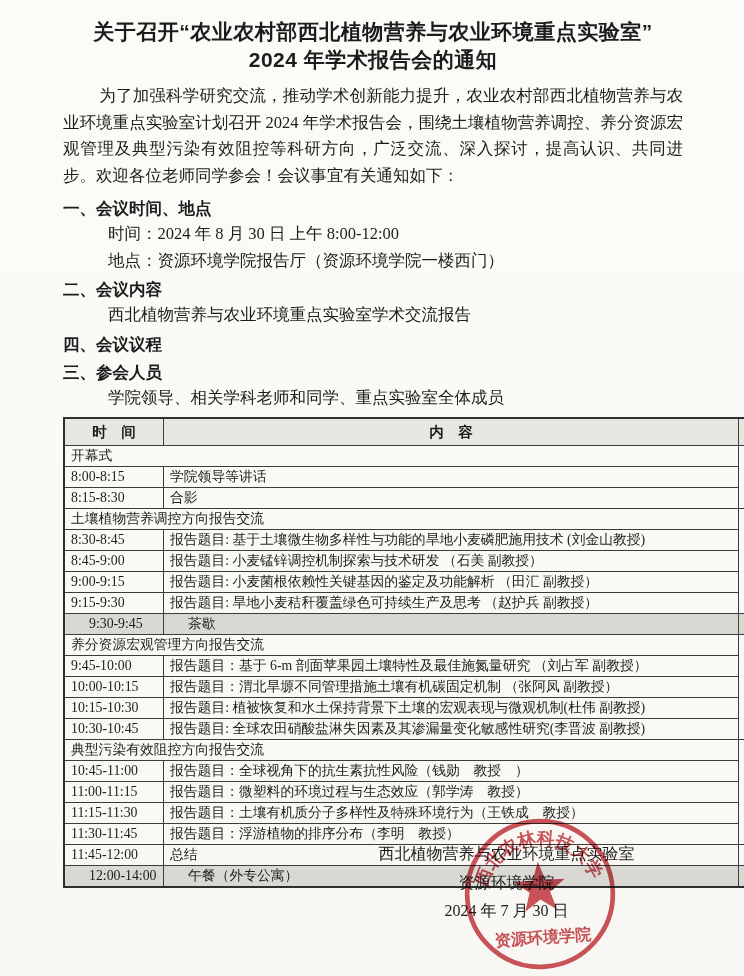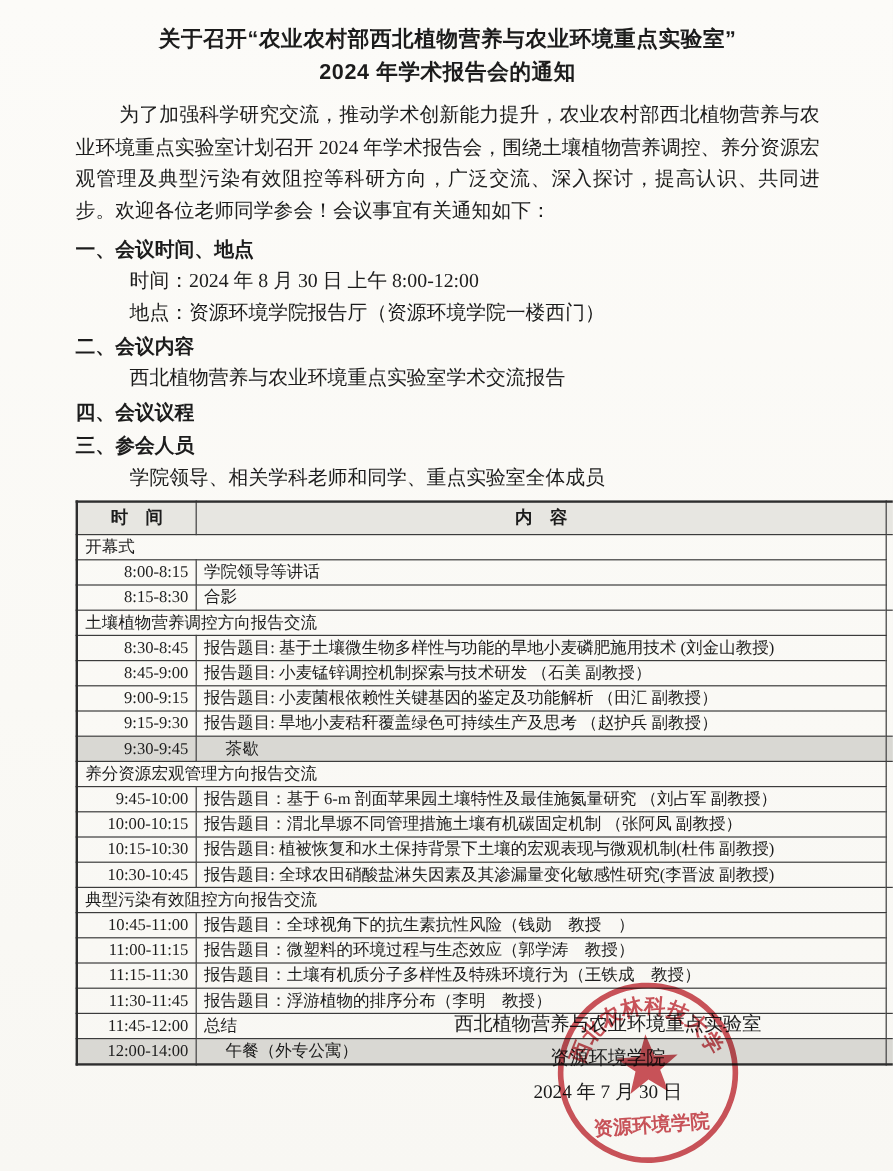--- a/index.html
+++ b/index.html
@@ -13,21 +13,21 @@
   .page{
     position:relative;
     width:744px;height:976px;
     background:linear-gradient(180deg,#fcfbf8 0%,#faf9f5 60%,#f8f7f3 100%);
     box-sizing:border-box;
     padding:18px 61px 0 63px;
   }
   .title{
     margin:0;
     text-align:center;
-    font-size:18px;
+    font-size:21px;
     font-weight:bold;
     line-height:28px;
     font-family:"Liberation Sans","DejaVu Sans",sans-serif;
     letter-spacing:0.5px;
   }
   .intro{
     margin:9px 0 6px 0;
     font-size:16.5px;
     line-height:26.5px;
     text-align:justify;
@@ -62,21 +62,21 @@
   }
   table.agenda{border:2px solid #2e2e2e;}
   table.agenda th{
     background:#e7e6e1;
     font-weight:bold;
     font-family:"Liberation Sans","DejaVu Sans",sans-serif;
     font-size:14.5px;
     height:24px;
     text-align:center;
   }
-  td.time{text-align:right;width:86px;}
+  td.time{text-align:left;width:86px;}
   td.host{text-align:right;width:52px;padding:1px 3px;}
   td.content{text-align:left;}
   td.section-cell{text-align:left;}
   tr.shaded td{background:#d9d8d3;padding-left:24px;}
   .footer{
     position:absolute;
     left:334px;top:840px;
     width:345px;
     text-align:center;
   }

